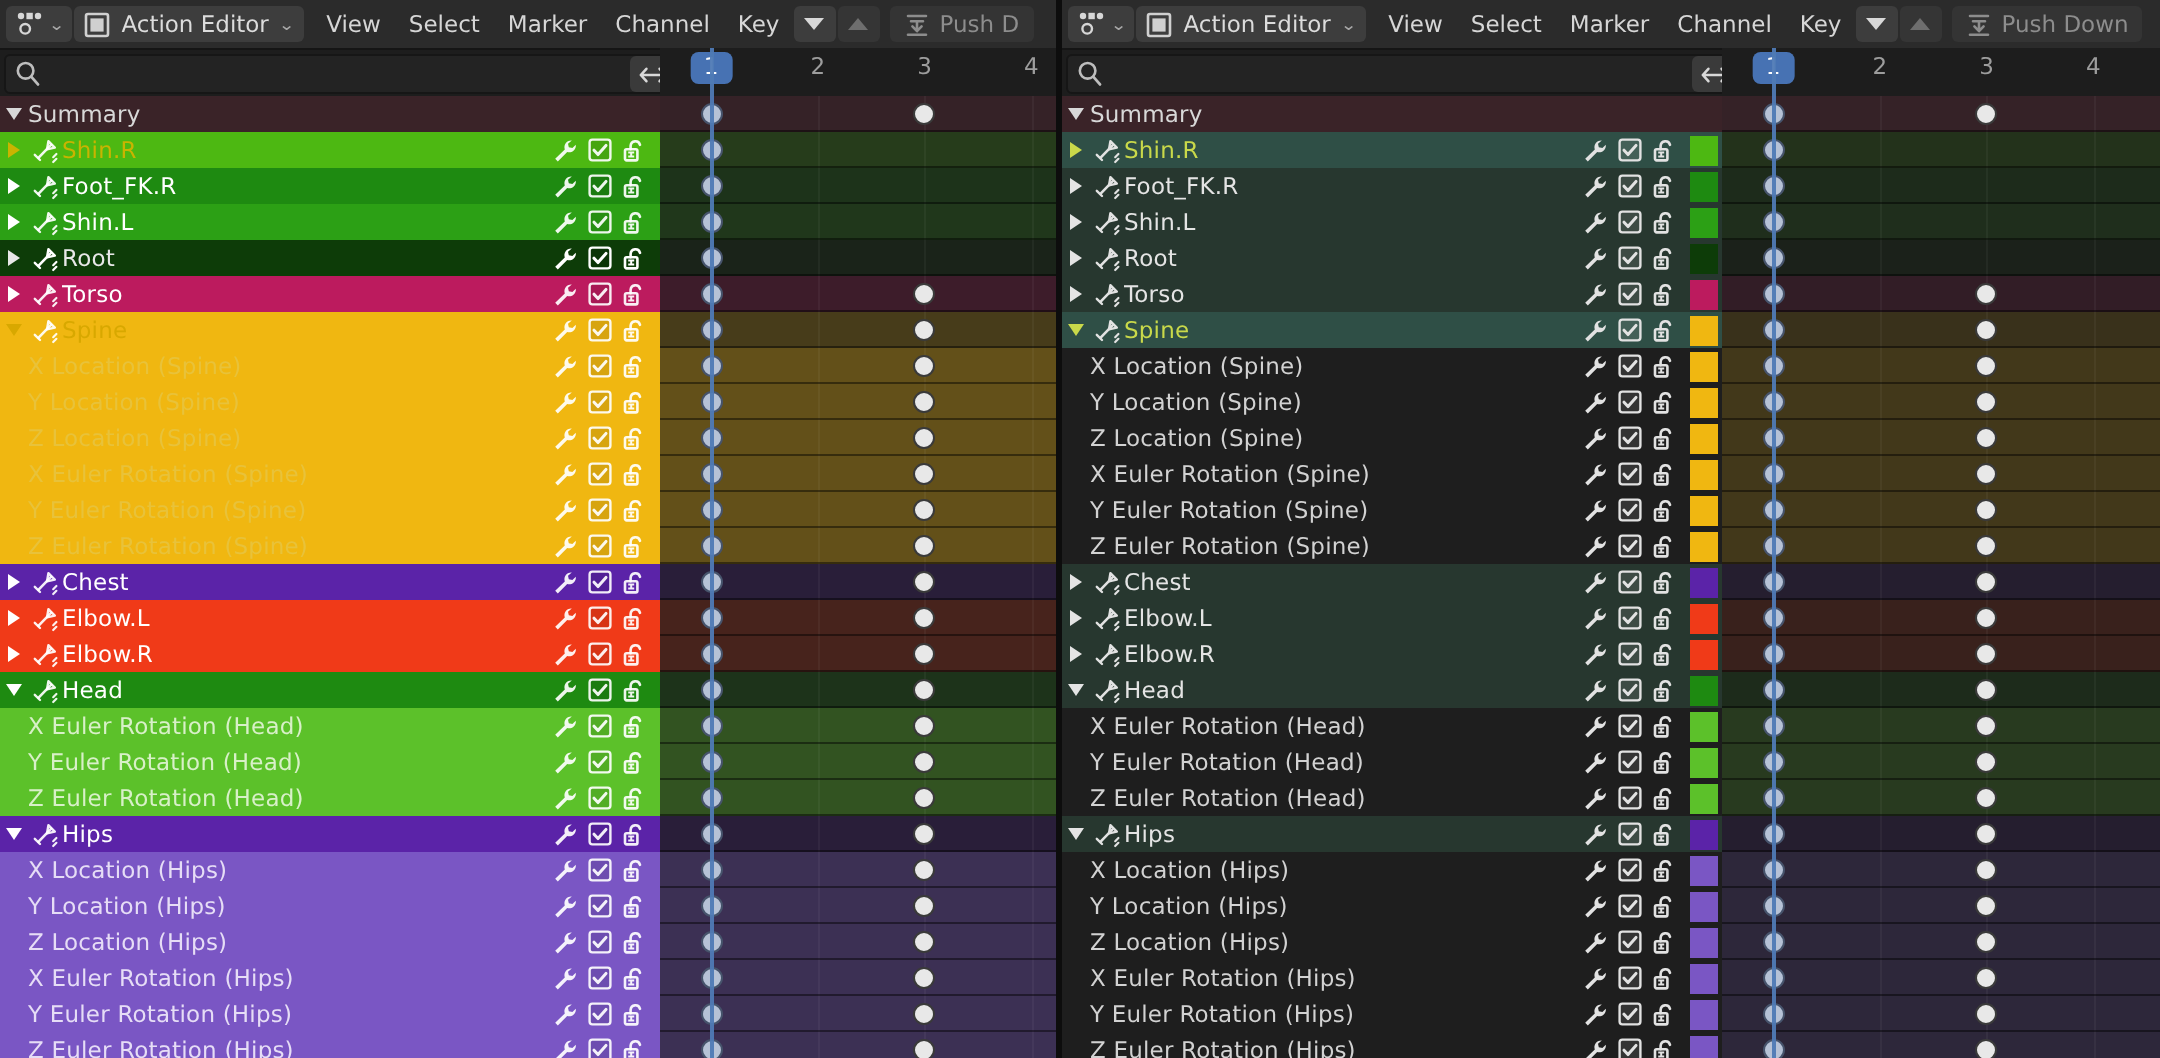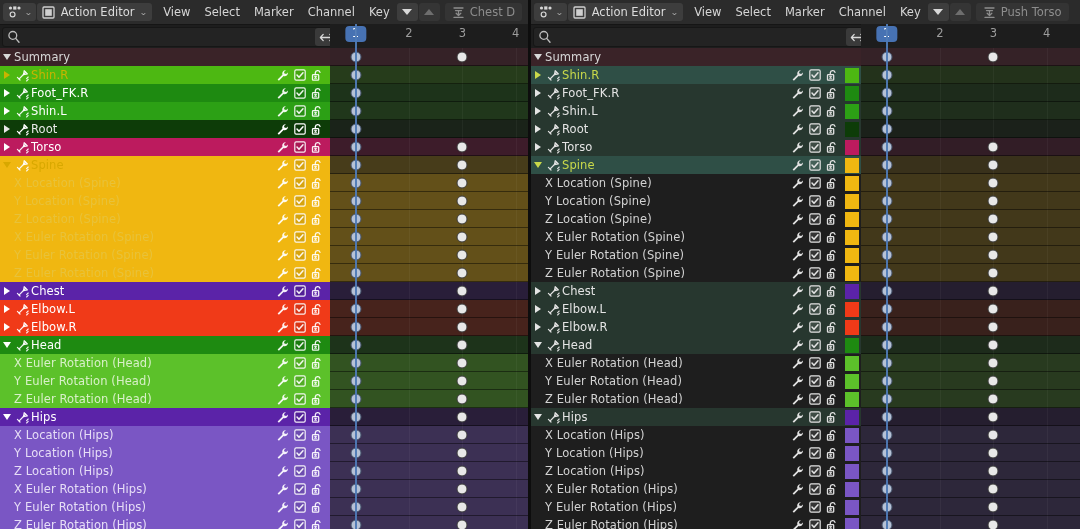--- a/index.html
+++ b/index.html
@@ -146,21 +146,21 @@
       <div class="arrowbtn dim">
           <span class="tri-u"></span>
         </div>
       <div class="pushdown">
         <span class="ico">
           <svg width="13" height="13" viewBox="0 0 13 13">
               <path d="M2 2h9M3.5 4.6h6M6.5 5.2v3.2M4.2 7.2l2.3 2.4 2.3-2.4" stroke="#8d8d8d" stroke-width="1.3" fill="none" stroke-linecap="round" stroke-linejoin="round"></path>
               <path d="M2 11.4h9" stroke="#8d8d8d" stroke-width="1.3" stroke-linecap="round"></path>
             </svg>
         </span>
-        <span>Chest D</span>
+        <span>Push D</span>
       </div>
     </div>
 
     <div class="searchrow">
       <div class="searchbox">
         <span class="ico">
           <svg width="14" height="14" viewBox="0 0 14 14">
               <circle cx="5.8" cy="5.4" r="3.9" fill="none" stroke="#bdbdbd" stroke-width="1.3"></circle>
               <path d="M8.7 8.4L12 12.2" stroke="#bdbdbd" stroke-width="1.4" stroke-linecap="round"></path>
             </svg>
@@ -1056,21 +1056,21 @@
       <div class="arrowbtn dim">
           <span class="tri-u"></span>
         </div>
       <div class="pushdown">
         <span class="ico">
           <svg width="13" height="13" viewBox="0 0 13 13">
               <path d="M2 2h9M3.5 4.6h6M6.5 5.2v3.2M4.2 7.2l2.3 2.4 2.3-2.4" stroke="#8d8d8d" stroke-width="1.3" fill="none" stroke-linecap="round" stroke-linejoin="round"></path>
               <path d="M2 11.4h9" stroke="#8d8d8d" stroke-width="1.3" stroke-linecap="round"></path>
             </svg>
         </span>
-        <span>Push Torso</span>
+        <span>Push Down</span>
       </div>
     </div>
 
     <div class="searchrow">
       <div class="searchbox">
         <span class="ico">
           <svg width="14" height="14" viewBox="0 0 14 14">
               <circle cx="5.8" cy="5.4" r="3.9" fill="none" stroke="#bdbdbd" stroke-width="1.3"></circle>
               <path d="M8.7 8.4L12 12.2" stroke="#bdbdbd" stroke-width="1.4" stroke-linecap="round"></path>
             </svg>

